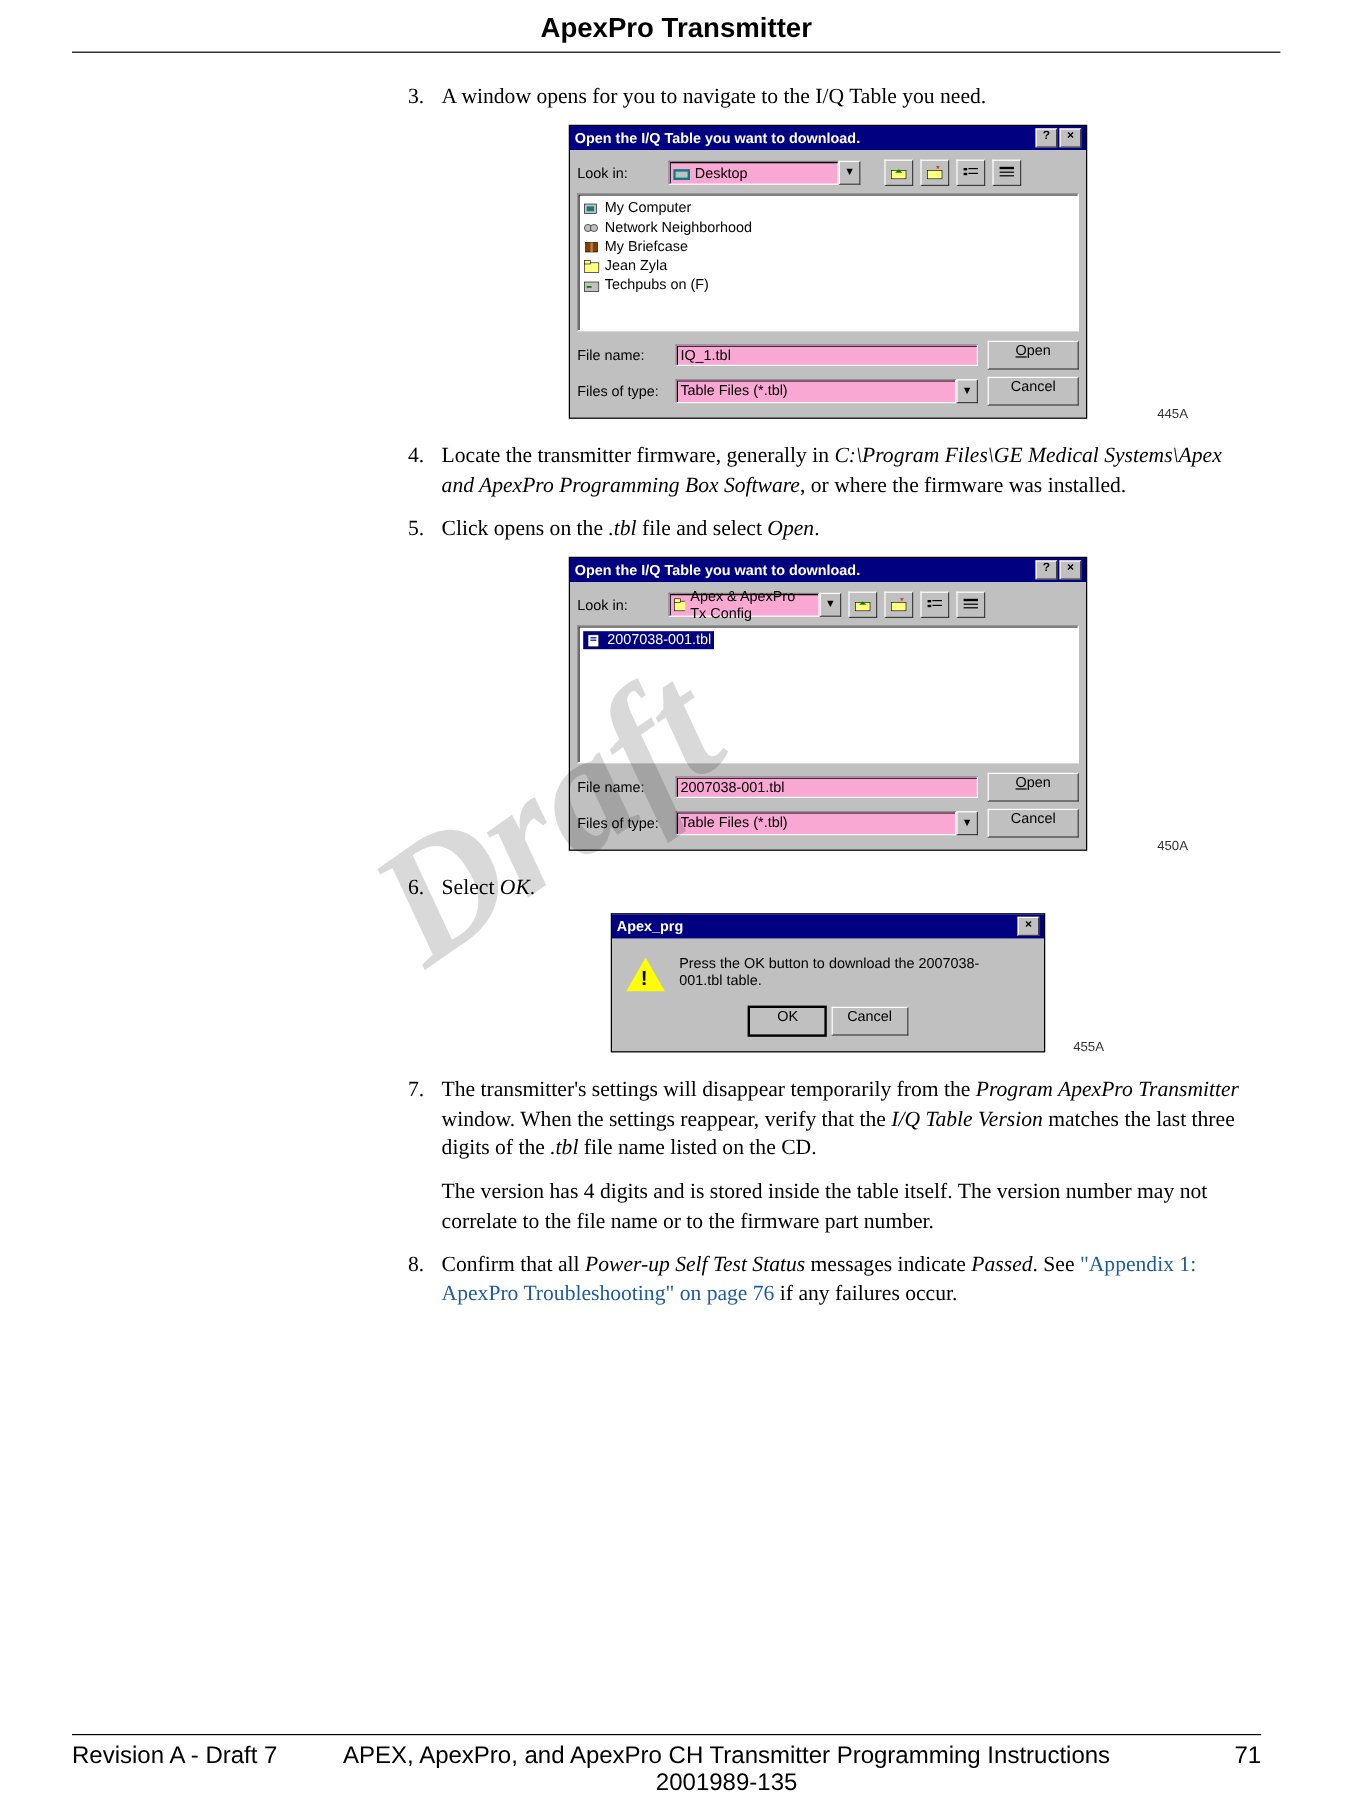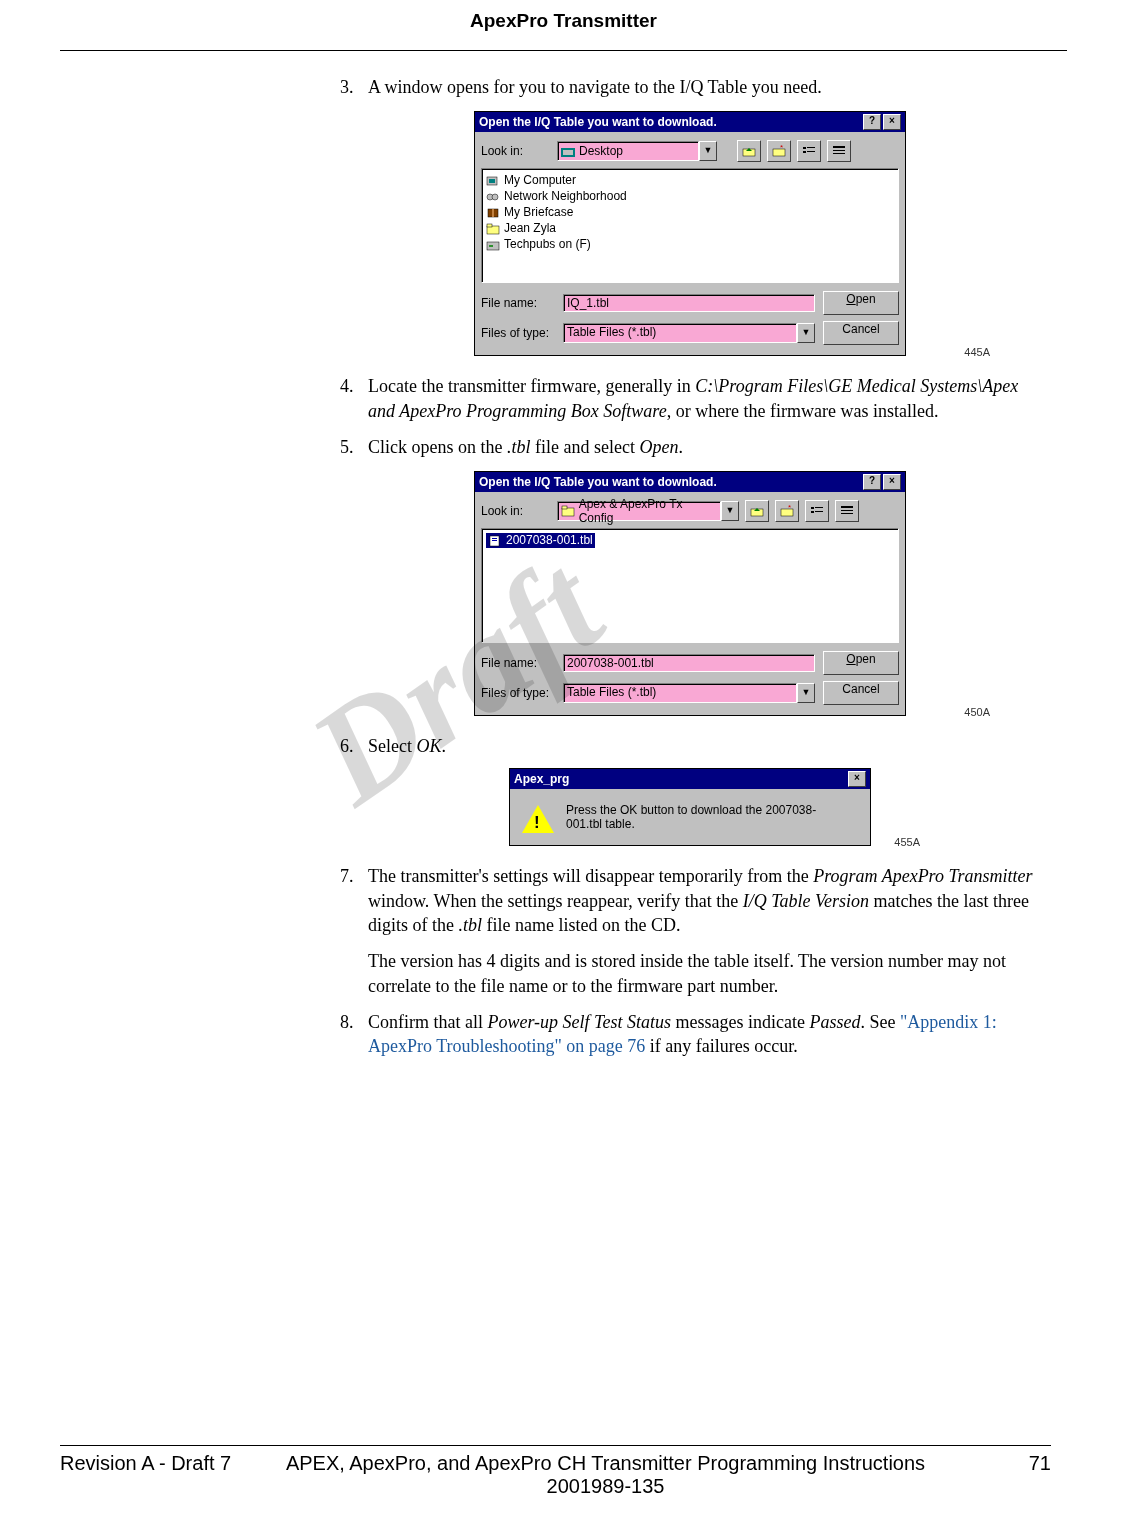--- a/index.html
+++ b/index.html
@@ -14,22 +14,22 @@
   }
   .page {
     padding: 10px 60px 0 60px;
     box-sizing: border-box;
     width: 1127px;
   }
   .header {
     text-align: center;
     font-weight: bold;
     font-family: Arial, Helvetica, sans-serif;
-    font-size: 19px;
-    padding-bottom: 18px;
+    font-size: 23px;
+    padding-bottom: 6px;
     border-bottom: 1px solid #000;
     margin-bottom: 24px;
   }
   .content {
     margin-left: 280px;
     width: 700px;
   }
   .step-row {
     display: flex;
     margin-bottom: 12px;
@@ -334,21 +334,21 @@
     <div class="fig-holder">
       <div class="win-dialog">
         <div class="win-title">
           <span class="title-text">Open the I/Q Table you want to download.</span>
           <span class="title-btn">?</span>
           <span class="title-btn">×</span>
         </div>
         <div class="dlg-body">
           <div class="row">
             <span class="lbl">Look in:</span>
-            <div class="combo" style="width:182px;">
+            <div class="combo" style="width:144px;">
               <div class="sunken" style="display:flex;align-items:center;gap:4px;">
                 <svg width="14" height="12">
                     <rect x="1" y="3" width="12" height="8" fill="#ffff80" stroke="#000" stroke-width="0.5"></rect>
                     <rect x="1" y="1" width="5" height="3" fill="#ffff80" stroke="#000" stroke-width="0.5"></rect>
                   </svg>
                 <span>Apex &amp; ApexPro Tx Config</span>
               </div>
               <div class="drop">▼</div>
             </div>
             <span class="toolbar-btn">
@@ -419,20 +419,24 @@
     <div class="fig-holder">
       <div class="msg-dialog">
         <div class="win-title">
           <span class="title-text">Apex_prg</span>
           <span class="title-btn">×</span>
         </div>
         <div class="msg-body">
           <div class="warn-icon"></div>
           <div>Press the OK button to download the 2007038-001.tbl table.</div>
         </div>
+        <div class="msg-btns">
+          <span class="wbtn" style="display:inline-block; border:2px solid #000; width:62px;">OK</span>
+          <span class="wbtn" style="display:inline-block; width:62px;">Cancel</span>
+        </div>
       </div>
       <span class="figref" style="right:120px;">455A</span>
     </div>
 
     <div class="step-row">
       <div class="step-num">7.</div>
       <div class="step-text">
         <span>The transmitter's settings will disappear temporarily from the </span><span class="ital">Program ApexPro Transmitter</span><span> window. When the settings reappear, verify that the </span><span class="ital">I/Q Table Version</span><span> matches the last three digits of the </span><span class="ital">.tbl</span><span> file name listed on the CD.</span>
         <div style="margin-top:12px;">
           <div>The version has 4 digits and is stored inside the table itself. The version number may not correlate to the file name or to the firmware part number.</div>

